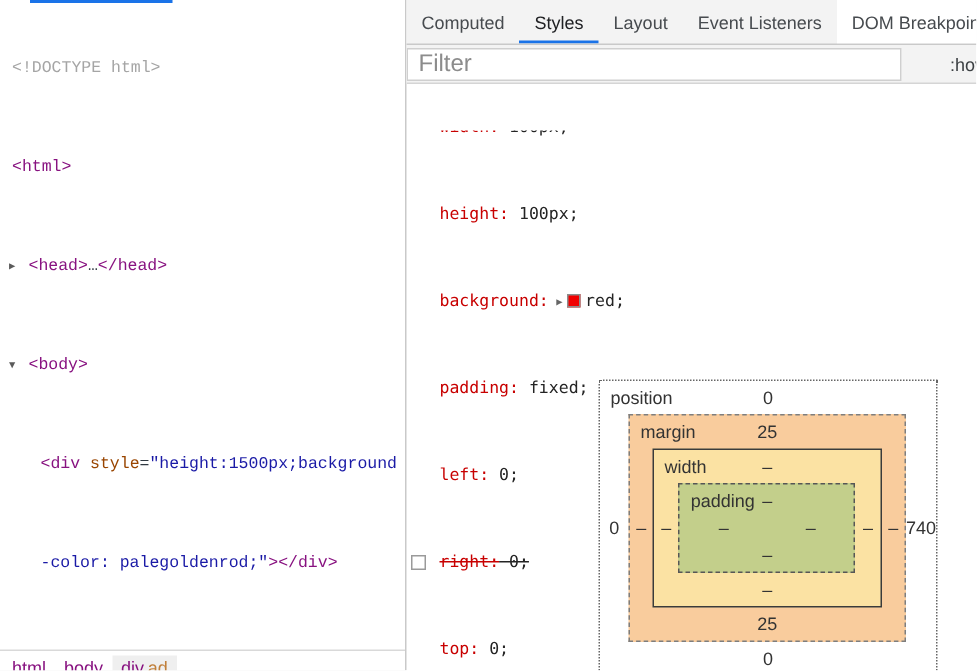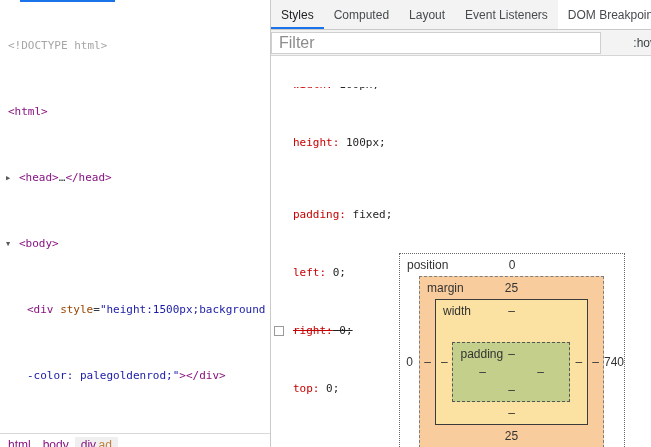--- a/index.html
+++ b/index.html
@@ -10,21 +10,21 @@
   }
 
   
   .left-panel { position:absolute; left:0; top:0; width:270px; height:447px; background:#fff; }
   .elements-underline { position:absolute; left:20px; top:0; width:95px; height:2px; background:#1a73e8; }
   .dom-tree {
     position:absolute; left:0; top:5px; width:270px;
     font-family:"DejaVu Sans Mono","Liberation Mono",monospace;
     font-size:11px; line-height:16.5px; color:#303942; white-space:pre;
   }
-  .tree-line { position:relative; padding-left:8px; }
+  .tree-line { position:relative; padding-left:8px;font-family:Liberation Mono, monospace; }
   .pl-mid { padding-left:19px; }
   .pl-deep { padding-left:27px; }
   .tree-line.selected { background:#e9e9e9; }
   .tri { position:absolute; left:6px; top:0; font-size:7px; color:#5a5a5a; line-height:16.5px; }
   .gutter-dots { position:absolute; left:1px; top:-3px; color:#9a9a9a; font-size:10px; letter-spacing:-1px; }
   .doctype { color:#a5a5a5; }
   .tag  { color:#881280; }
   .attr { color:#994500; }
   .aval { color:#1a1aa6; }
   .plain { color:#303942; }
@@ -88,21 +88,21 @@
 
   
   .boxmodel { position:absolute; left:128px; top:253px; font-size:12px; color:#333; }
   .bm-top, .bm-bot { height:22px; line-height:22px; position:relative; text-align:center; }
   .bm-label { position:absolute; left:7px; top:0; }
   .bm-mid { display:flex; align-items:center; }
   .bm-side { flex:1; text-align:center; white-space:nowrap; }
   .bm-pos     { width:226px; background:#fff;    border:1px dotted #666; }
   .bm-margin  { width:185px; background:#f9cc9d; border:1px dashed #7e7e7e; flex-shrink:0; }
   .bm-border  { width:153px; background:#fbe2a3; border:1px solid #3b3b3b; flex-shrink:0; }
-  .bm-padding { width:118px; background:#c3cf8b; border:1px dashed #565656; flex-shrink:0;margin-top:20px; }
+  .bm-padding { width:118px; background:#c3cf8b; border:1px dashed #565656; flex-shrink:0; }
   .bm-content {
     width:80px; height:23px; line-height:21px; background:#8bb4c2;
     border:1px solid #33373a; text-align:center; flex-shrink:0;
   }
 </style>
 </head>
 <body>
 
 <div id="screen">
 
@@ -132,37 +132,38 @@
     <div class="crumb-bar">
       <span class="crumb">html</span>
       <span class="crumb">body</span>
       <span class="crumb selected"><span>div</span><span class="cls">.ad</span></span>
     </div>
   </div>
 
   <div class="right-panel">
 
     <div class="tabbar">
+      <div class="tab">Computed</div>
       <div class="tab active">Styles</div>
-      <div class="tab">Computed</div>
       <div class="tab">Layout</div>
       <div class="tab">Event Listeners</div>
       <div class="tab white-bg">DOM Breakpoints</div>
     </div>
 
     <div class="filterbar">
       <input class="filter-input" placeholder="Filter" style="">
       <span class="hov-toggle">:hov</span>
     </div>
 
     <div class="css-section">
       <div class="clip-wrap"><span class="clip-inner decl"><span class="prop">width:</span><span class="pv"> 100px;</span></span></div>
 
       <div class="decl"><span class="prop">height:</span><span class="pv"> 100px;</span></div>
 
+      <div class="decl"><span class="prop">background:</span><span class="arrow-i">▶</span><span class="swatch"></span><span class="pv">red;</span></div>
 
       <div class="decl"><span class="prop">padding:</span><span class="pv"> fixed;</span></div>
 
       <div class="decl"><span class="prop">left:</span><span class="pv"> 0;</span></div>
 
       <div class="decl disabled"><span class="cb"></span><span class="prop">right:</span><span class="pv"> 0;</span></div>
 
       <div class="decl"><span class="prop">top:</span><span class="pv"> 0;</span></div>
 
       

